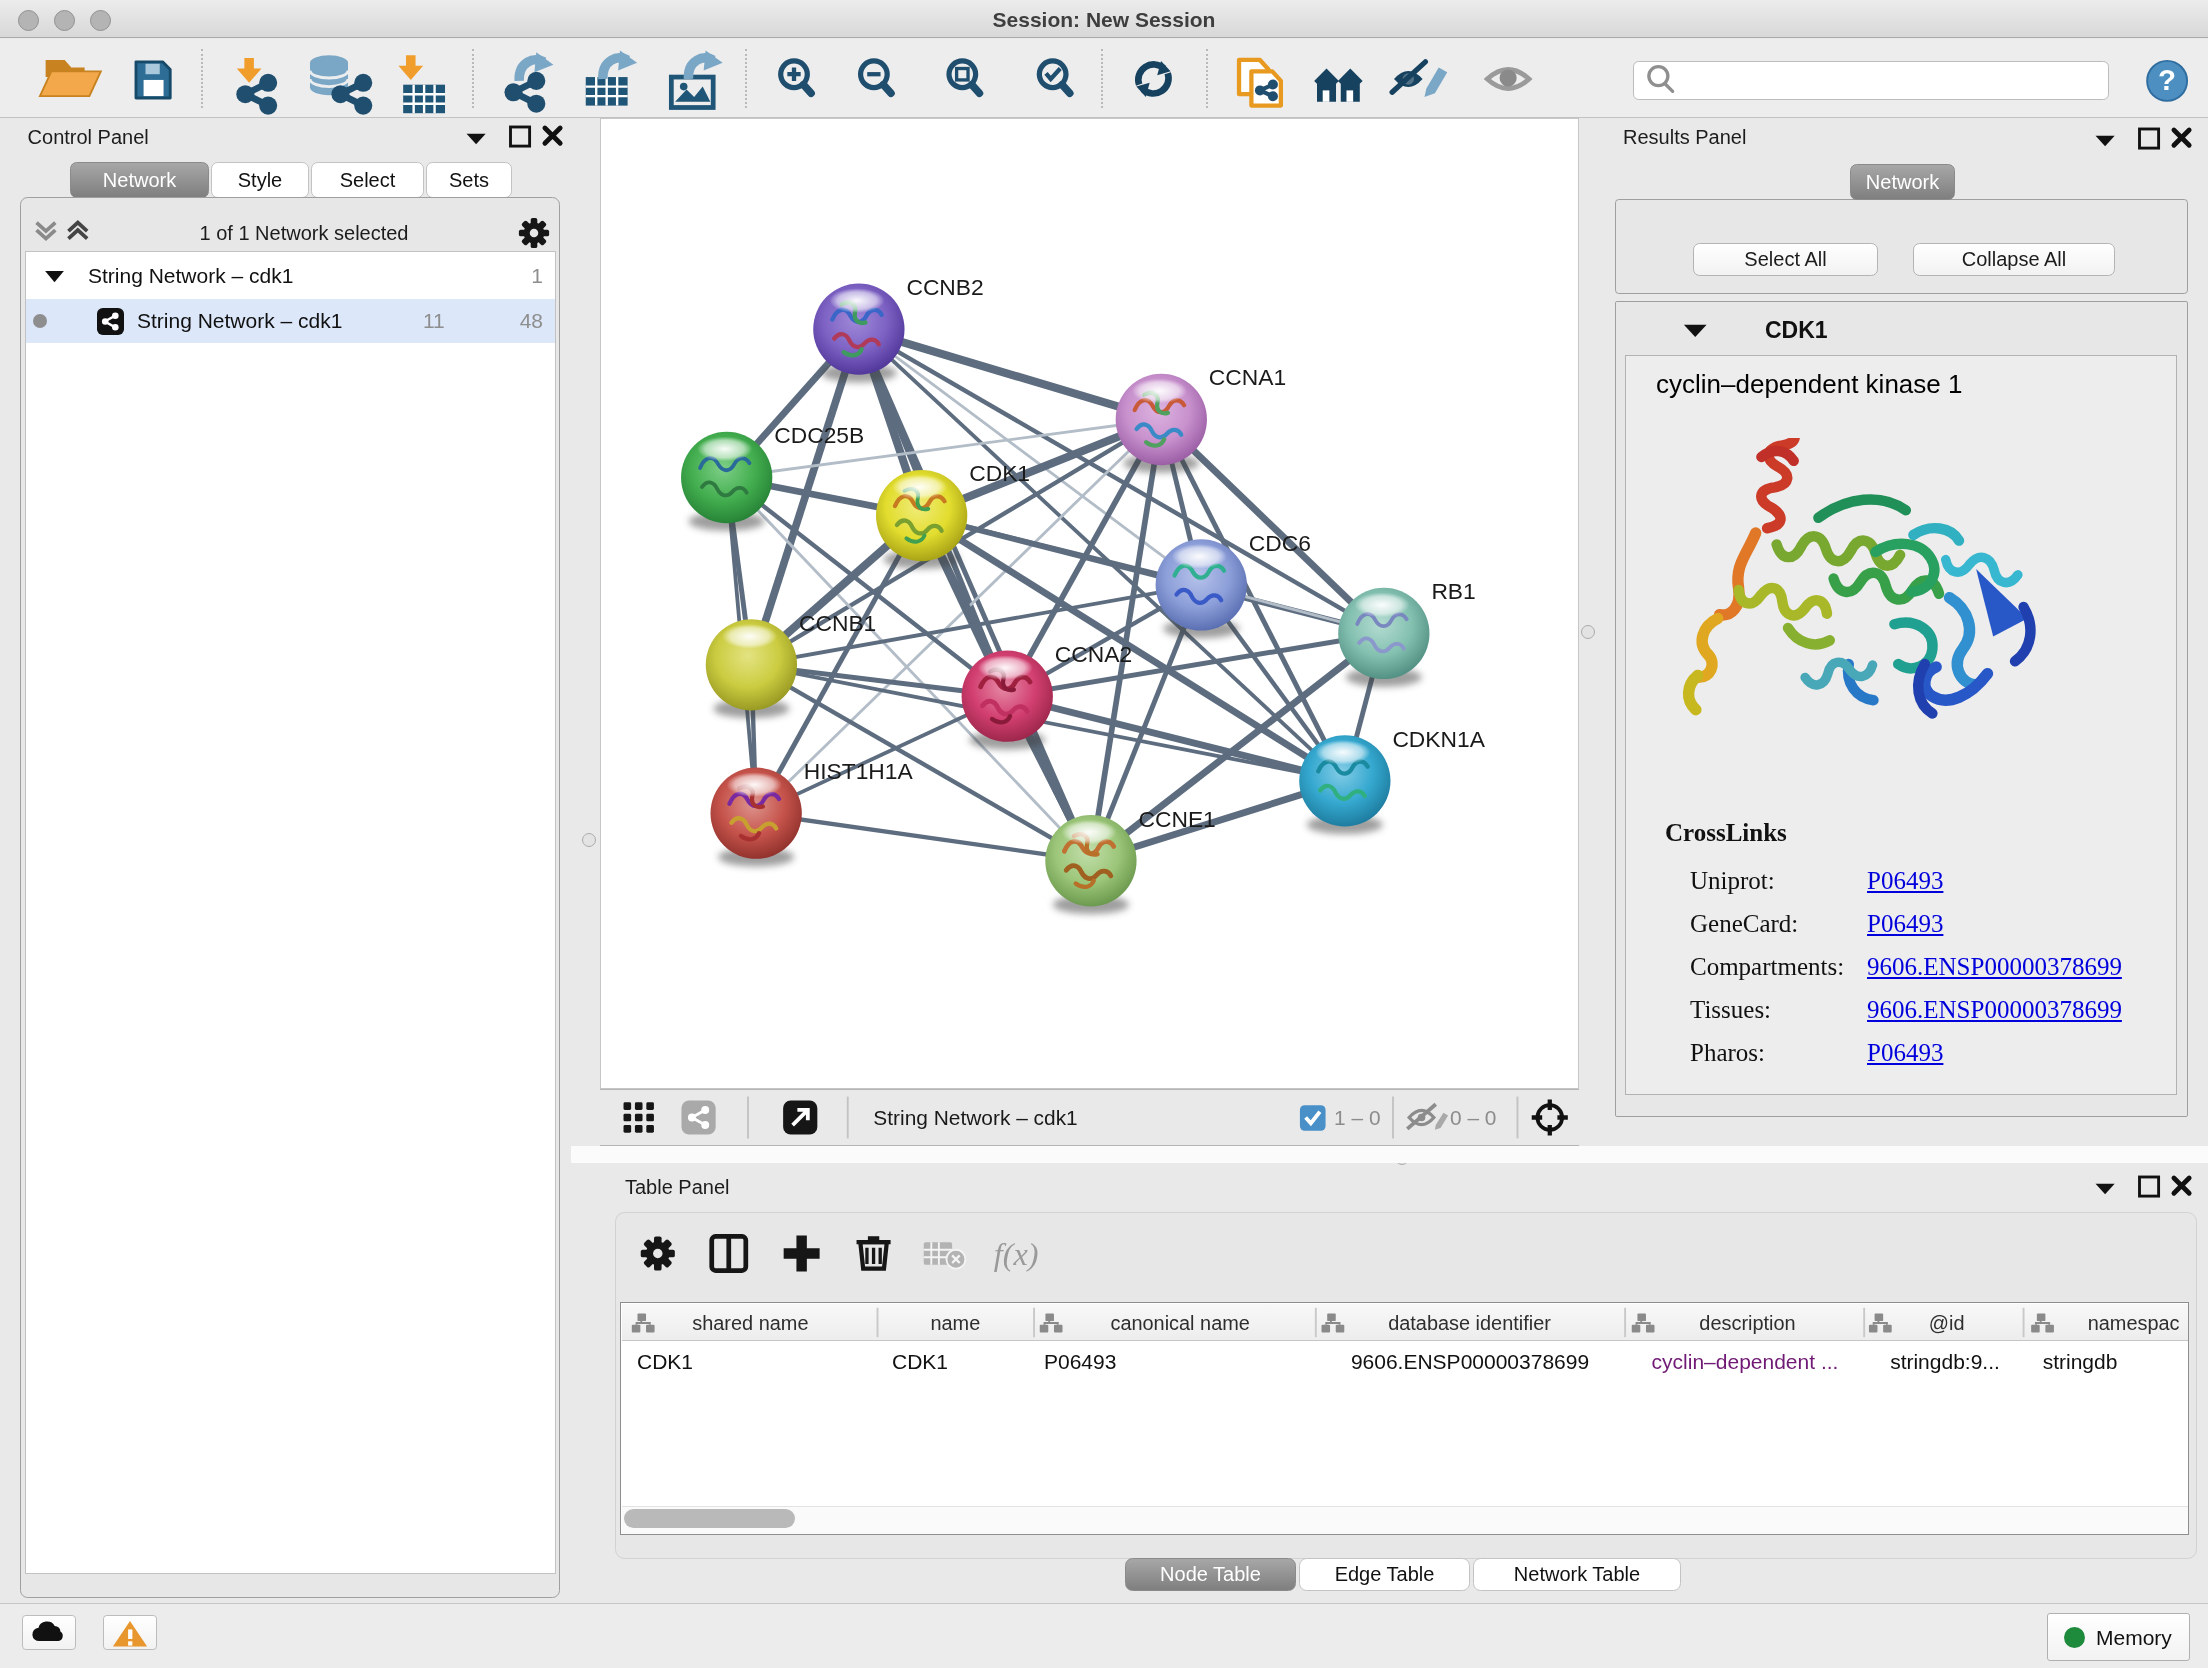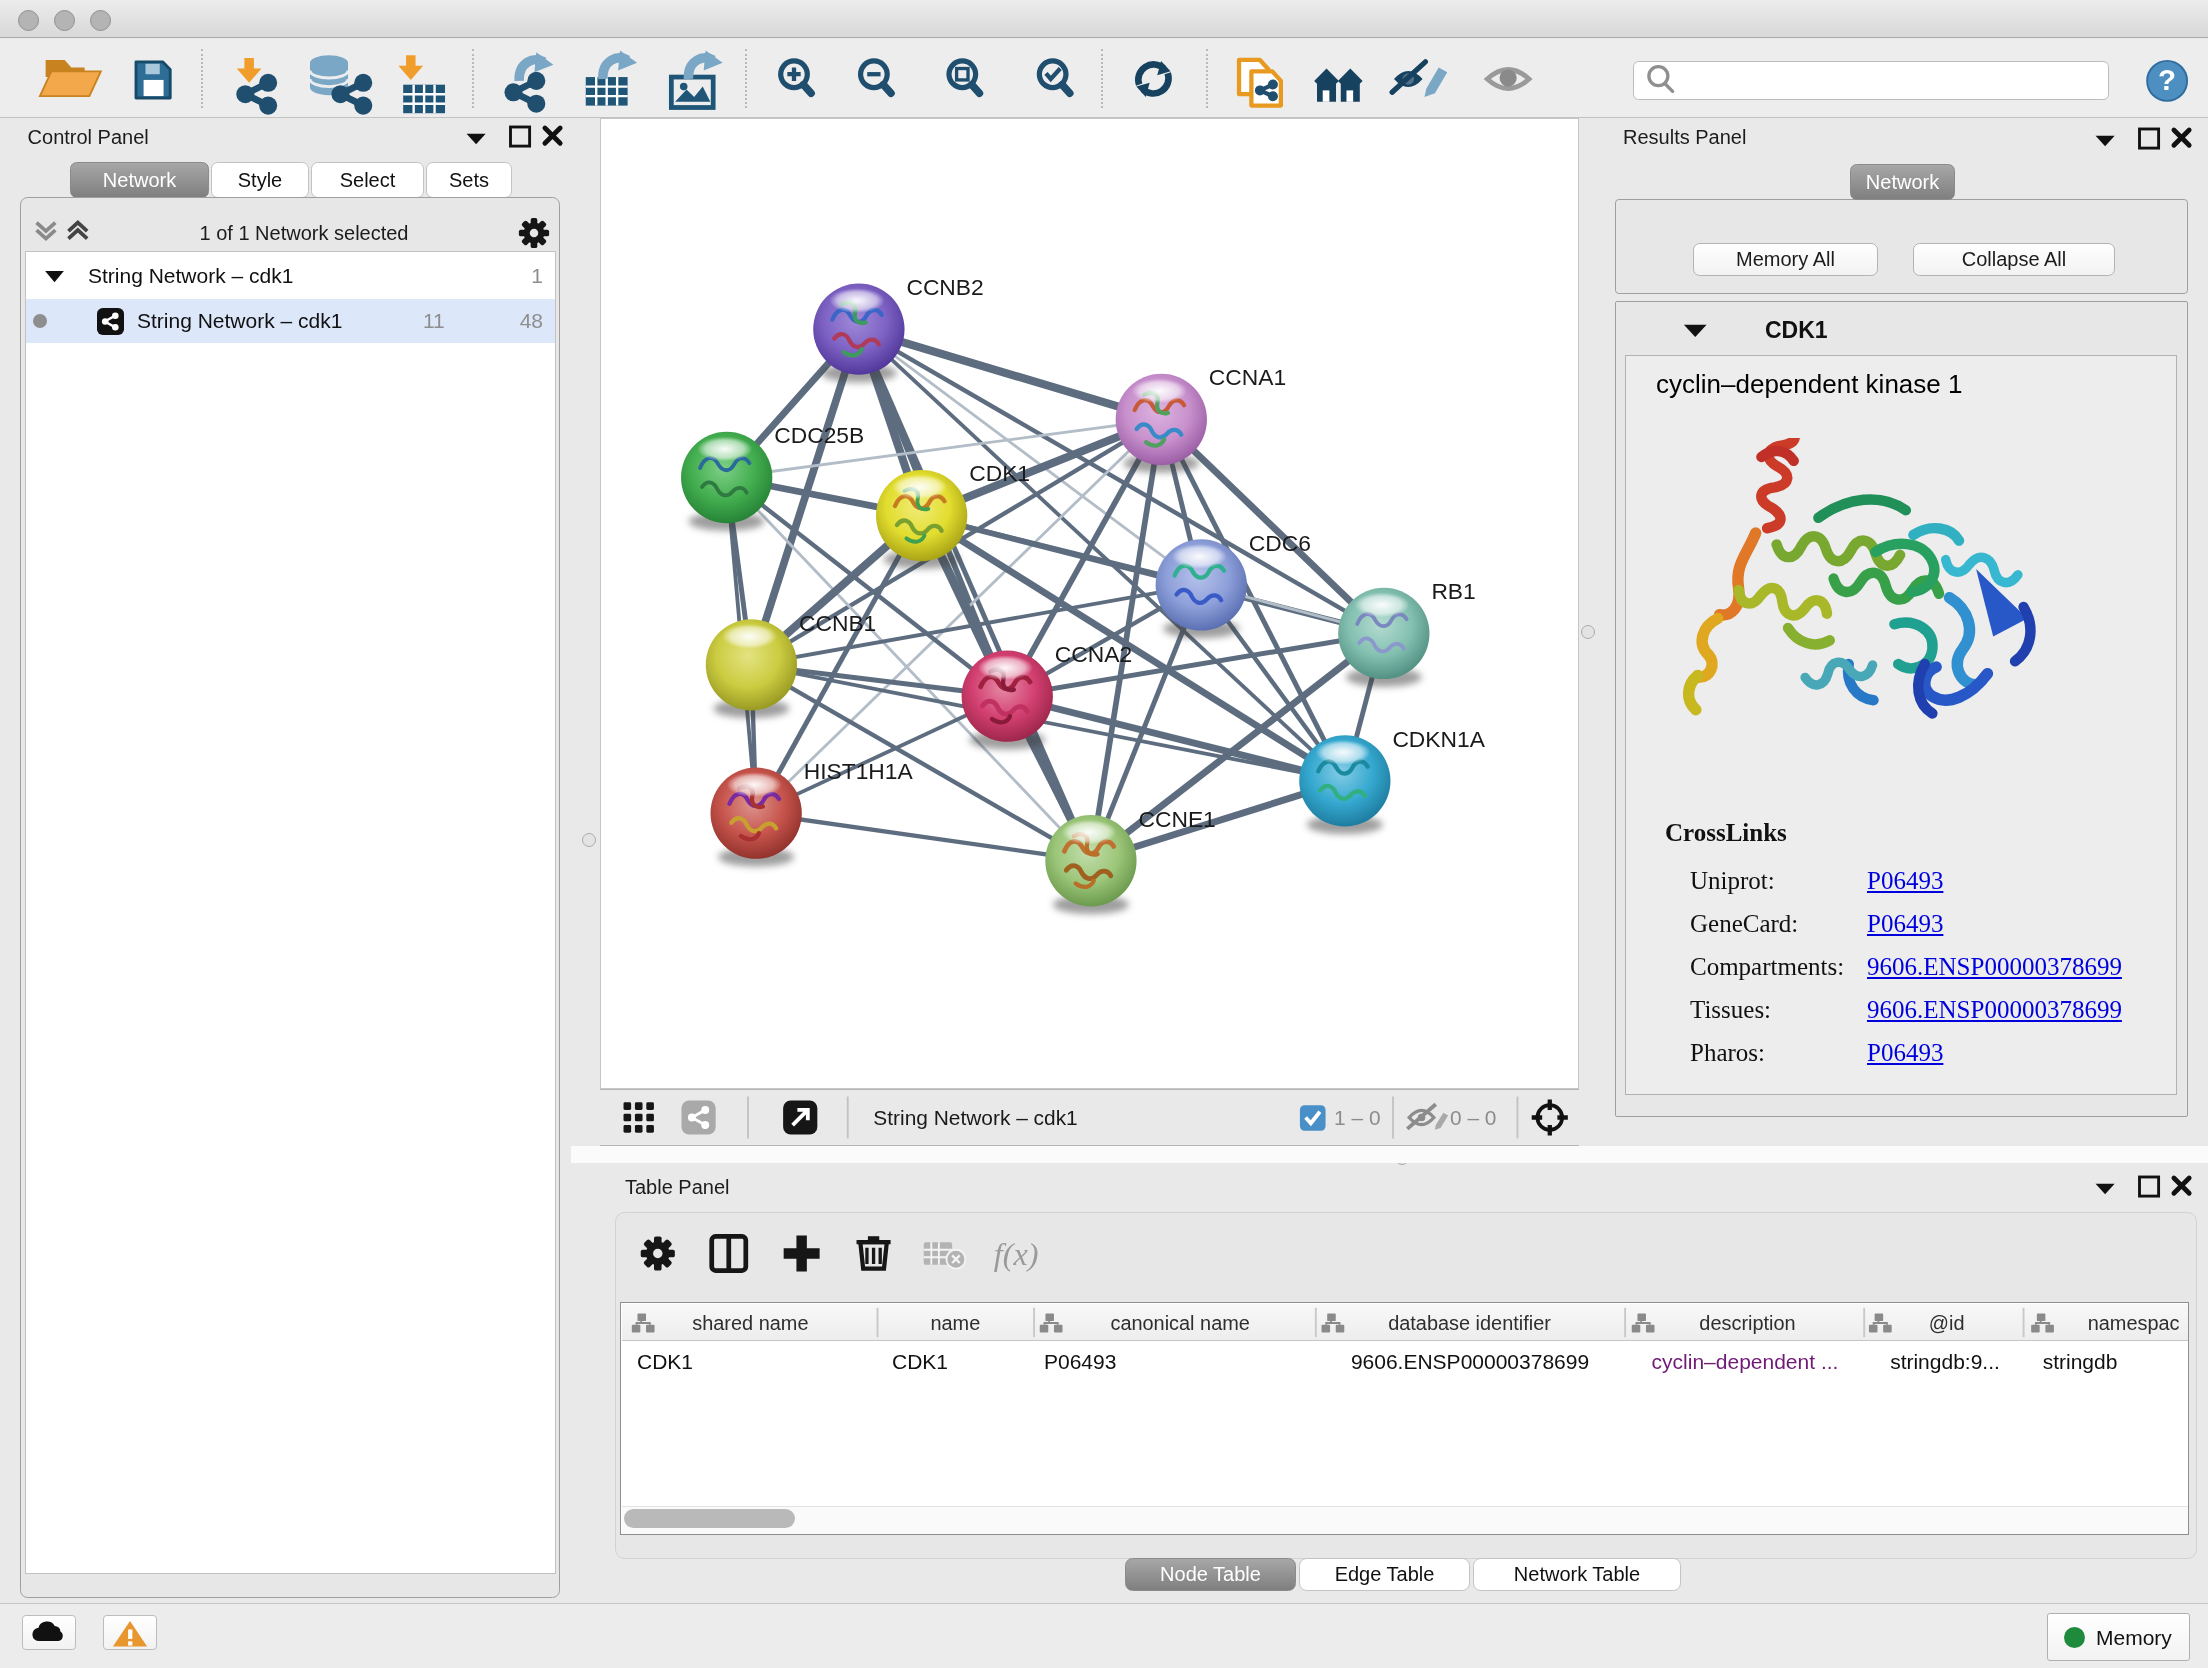--- a/index.html
+++ b/index.html
@@ -33,20 +33,21 @@
   .statusbar { position:absolute; left:0; top:1603px; width:2208px; height:66px;
     background:#ececec; border-top:1.9px solid #c6c6c6; }
 </style>
 </head>
 <body>
 
 <div class="titlebar">
   <div class="tl" style="left:18px;"></div>
   <div class="tl" style="left:54px;"></div>
   <div class="tl" style="left:90px;"></div>
+  <div class="title">Session: New Session</div>
 </div>
 
 <div class="toolbar" id="toolbar">
   <div class="vsep" style="left:201px;"></div>
   <div class="vsep" style="left:472px;"></div>
   <div class="vsep" style="left:745px;"></div>
   <div class="vsep" style="left:1101px;"></div>
   <div class="vsep" style="left:1206px;"></div>
   <div class="searchbox"></div>
   <svg width="2208" height="79" style="position:absolute;left:0;top:0;" viewBox="0 0 2322 83">
@@ -504,21 +505,21 @@
 
 <div id="resultspanel">
   <div class="ptitle abs" style="left:1623px; top:126px;">Results Panel</div>
   <svg class="abs" style="left:2086px; top:126px;" width="107" height="27" viewBox="0 0 112 28">
     <path d="M10,10 L30,10 L20,21 Z" fill="#111"></path>
     <rect x="56" y="3" width="20" height="20" fill="none" stroke="#111" stroke-width="3"></rect>
     <path d="M92,4 L108,20 M108,4 L92,20" stroke="#111" stroke-width="5" stroke-linecap="round"></path>
   </svg>
   <div class="tab tabsel" style="left:1850px; top:164px; width:105px; z-index:3;">Network</div>
   <div class="panelbox" style="left:1615px; top:199px; width:573px; height:95px; border-radius:3.8px;"></div>
-  <div class="btn" style="left:1693px; top:243px; width:185px; height:33px; line-height:31px;">Memory All</div>
+  <div class="btn" style="left:1693px; top:243px; width:185px; height:33px; line-height:31px;">Select All</div>
   <div class="btn" style="left:1913px; top:243px; width:202px; height:33px; line-height:31px;">Collapse All</div>
   <div class="panelbox" style="left:1615px; top:301px; width:573px; height:816px; border-radius:1.9px;"></div>
   <svg class="abs" style="left:1681px; top:322px;" width="28.5" height="17" viewBox="0 0 30 18">
       <path d="M3,3 L27,3 L15,16 Z" fill="#111"></path>
     </svg>
   <div class="abs" style="left:1765px; top:317px; font-size:23px; font-weight:bold; color:#111;">CDK1</div>
   <div class="abs" style="left:1625px; top:355px; width:552px; height:740px; background:#ededed; border:1px solid #b2b2b2;"></div>
   <div class="abs" style="left:1656px; top:369px; font-size:26px; color:#000000;">cyclin–dependent kinase 1</div>
 
   <svg class="abs" style="left:1655px; top:438px;" width="399" height="323" viewBox="0 0 420 340">

